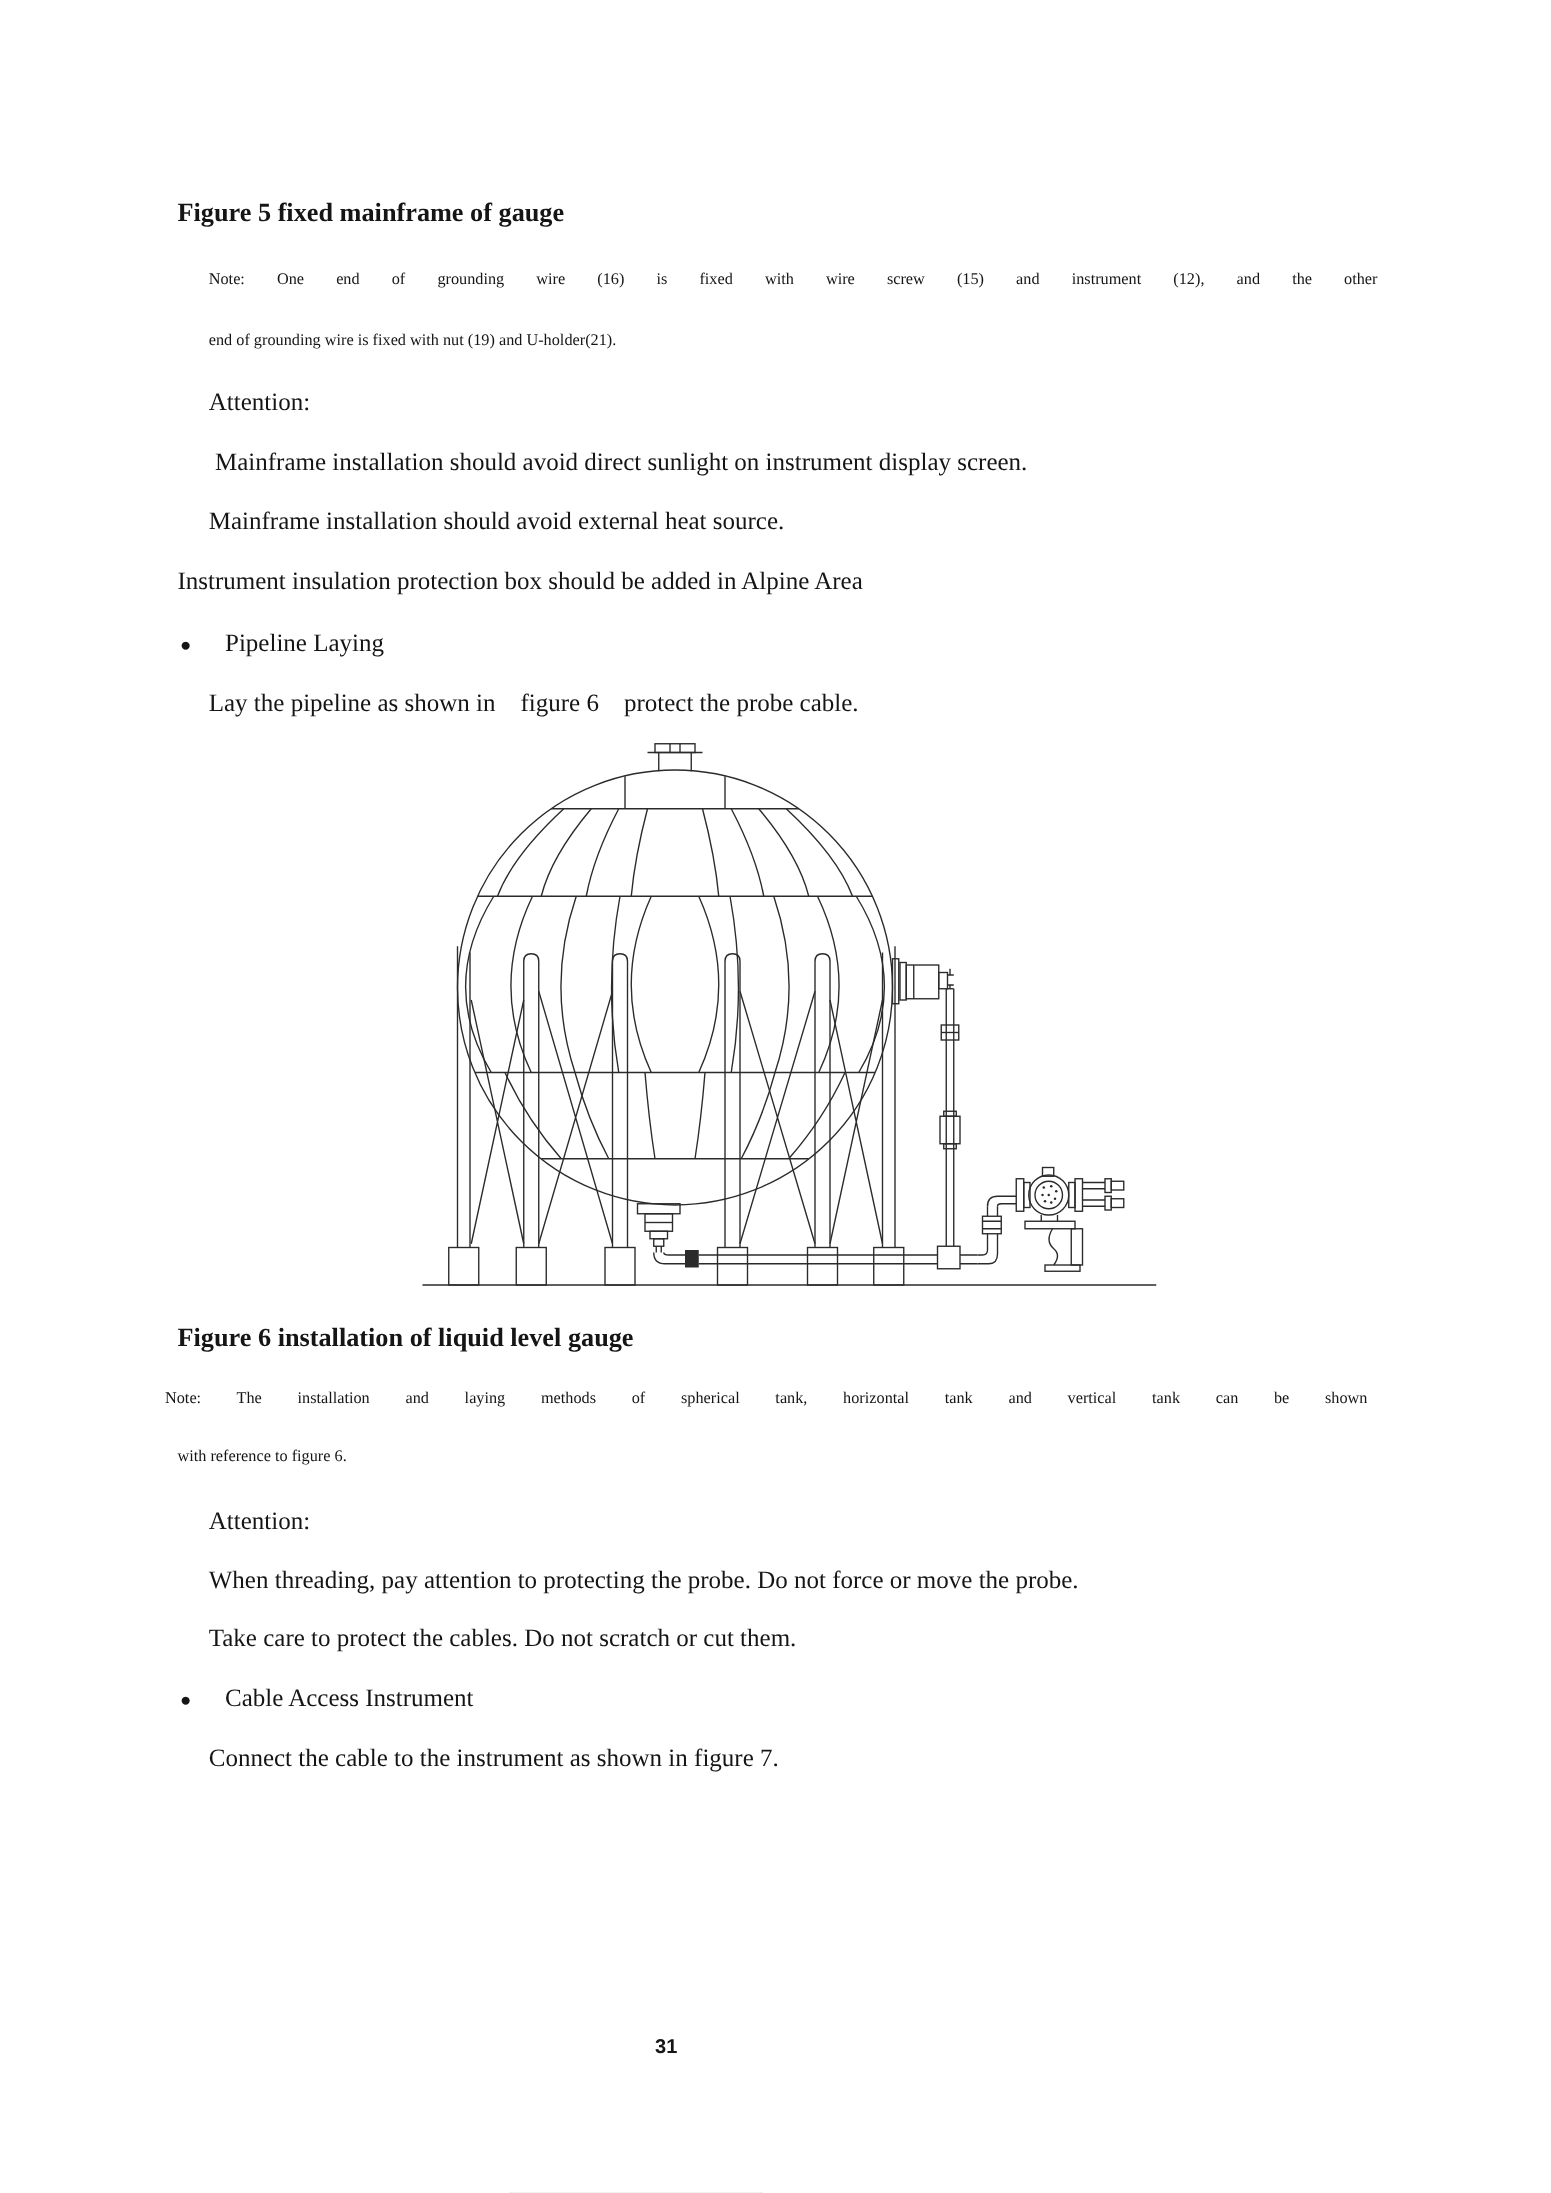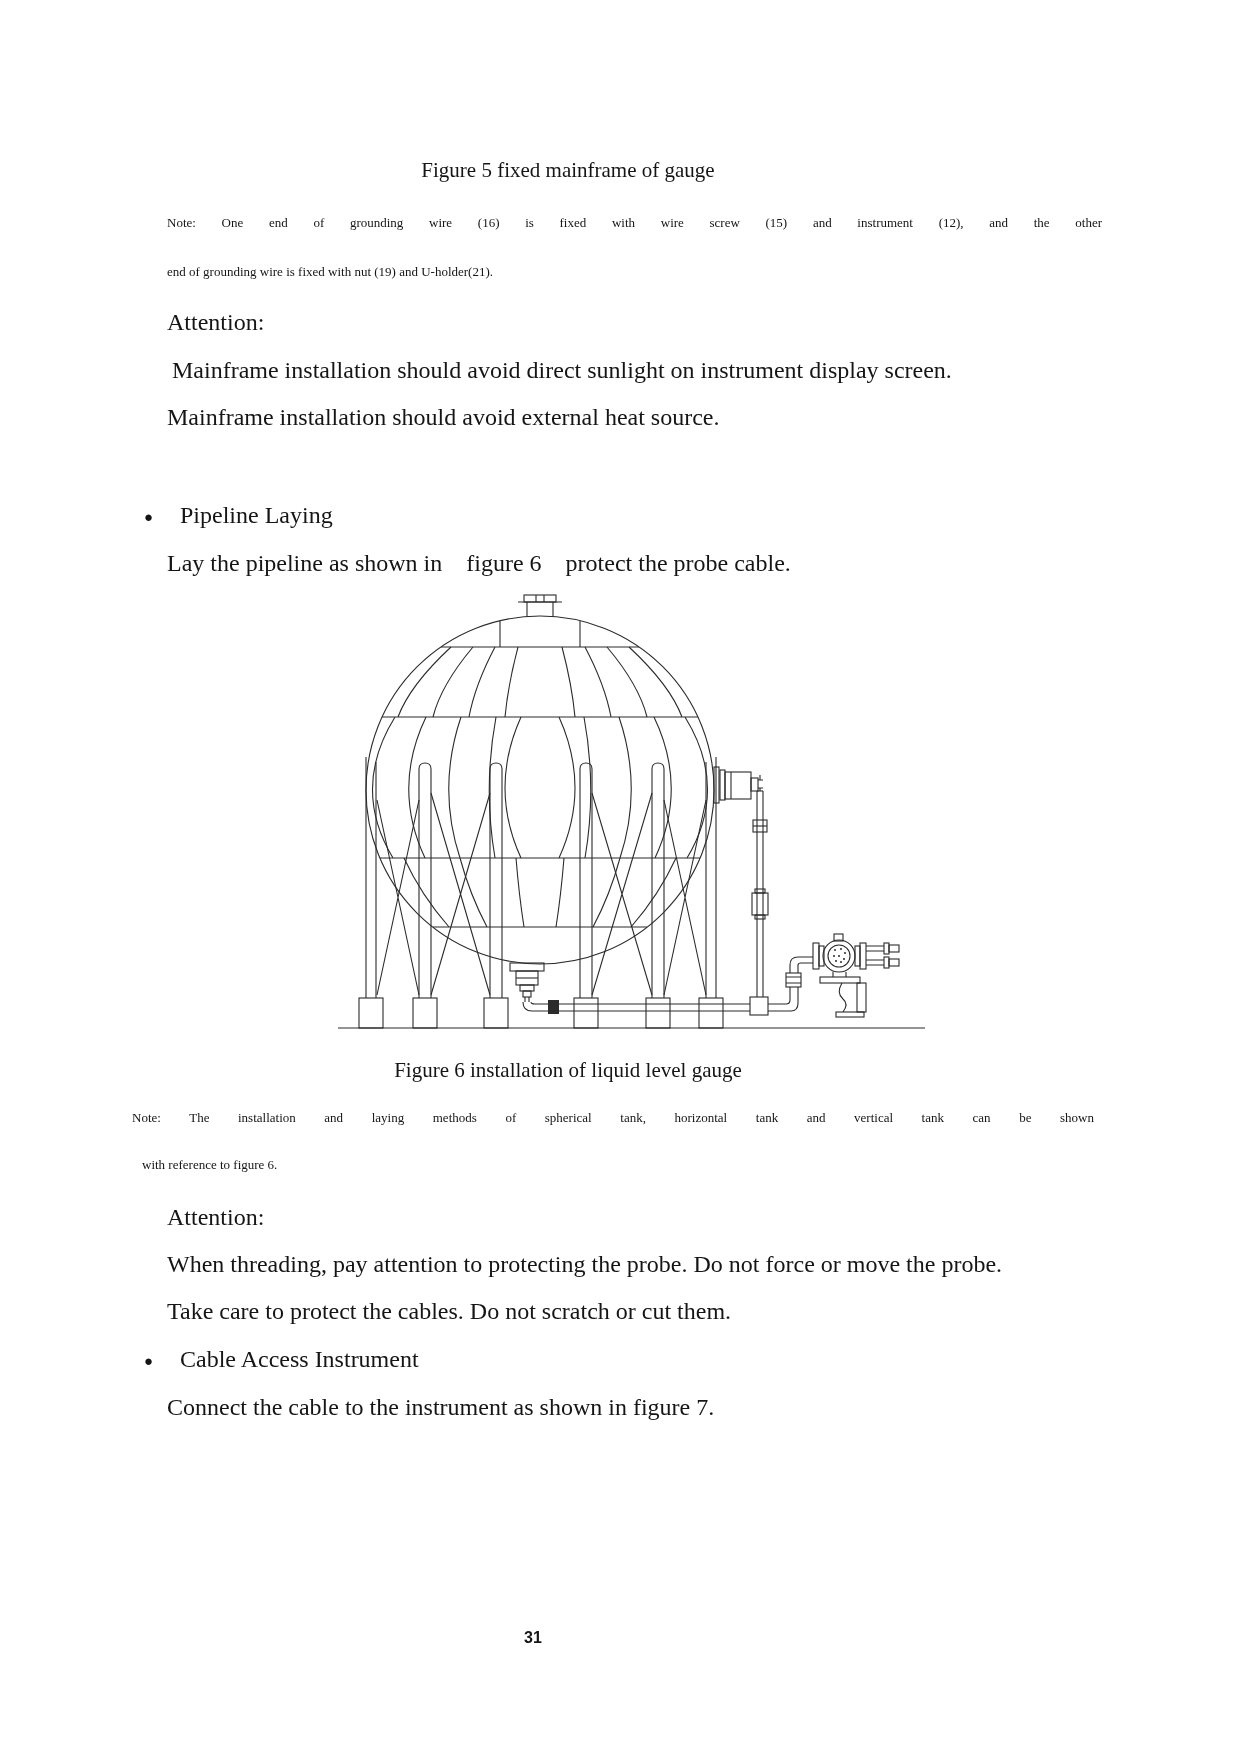--- a/index.html
+++ b/index.html
@@ -4,25 +4,25 @@
 <style>
   html,body{margin:0;padding:0;background:#e8e8e8;}
   .page{
     position:relative;
     width:1241px;height:1754px;
     background:#ffffff;
     font-family:"Liberation Serif","DejaVu Serif",serif;
     color:#151515;
     overflow:hidden;
   }
-  .tline{position:absolute;white-space:nowrap;font-size:24px;line-height:28px;}
+  .tline{position:absolute;white-space:nowrap;font-size:20px;line-height:28px;}
   .note{font-size:13px;line-height:26px;}
   .jline{white-space:normal;text-align:justify;text-align-last:justify;}
-  .caption{position:absolute;left:154px;width:958px;padding-right:130px;
-           box-sizing:border-box;text-align:center;font-size:21px;line-height:28px;}
+  .caption{position:absolute;left:142px;width:958px;padding-right:130px;
+           box-sizing:border-box;font-size:21px;line-height:28px;font-weight:bold;}
   .bullet{position:absolute;font-size:15px;line-height:22px;}
   .pageno{position:absolute;left:0;width:1066px;text-align:center;
           font-family:"Liberation Sans","DejaVu Sans",sans-serif;
           font-weight:bold;font-size:16px;}
   .fig{position:absolute;left:300px;top:590px;width:645px;height:445px;}
   .fig svg{width:100%;height:100%;}
   .fig path,.fig rect,.fig circle,.fig line{stroke:#2b2b2b;stroke-width:1.1;fill:none;}
   .fig .fill{fill:#2b2b2b;stroke:none;}
 </style>
 </head>
@@ -31,20 +31,21 @@
 <div class="page">
 
   <div class="caption" style="top:156px">Figure 5 fixed mainframe of gauge</div>
 
   <div class="tline note jline" style="left:167px;top:210px;width:935px">Note: One end of grounding wire (16) is fixed with wire screw (15) and instrument (12), and the other</div>
   <div class="tline note" style="left:167px;top:259px">end of grounding wire is fixed with nut (19) and U-holder(21).</div>
 
   <div class="tline" style="left:167px;top:308px">Attention:</div>
   <div class="tline" style="left:172px;top:356px">Mainframe installation should avoid direct sunlight on instrument display screen.</div>
   <div class="tline" style="left:167px;top:403px">Mainframe installation should avoid external heat source.</div>
+  <div class="tline" style="left:142px;top:451px">Instrument insulation protection box should be added in Alpine Area</div>
 
   <span class="bullet" style="left:144px;top:506px">●</span>
   <div class="tline" style="left:180px;top:501px">Pipeline Laying</div>
   <div class="tline" style="left:167px;top:549px">Lay the pipeline as shown in&nbsp;&nbsp;&nbsp;&nbsp;figure 6&nbsp;&nbsp;&nbsp;&nbsp;protect the probe cable.</div>
 
   <div class="fig">
     <svg viewBox="300 590 645 445" xmlns="http://www.w3.org/2000/svg">
       <g>
         <circle cx="540" cy="790" r="174"></circle>
         <path d="M518 602 H562"></path>

